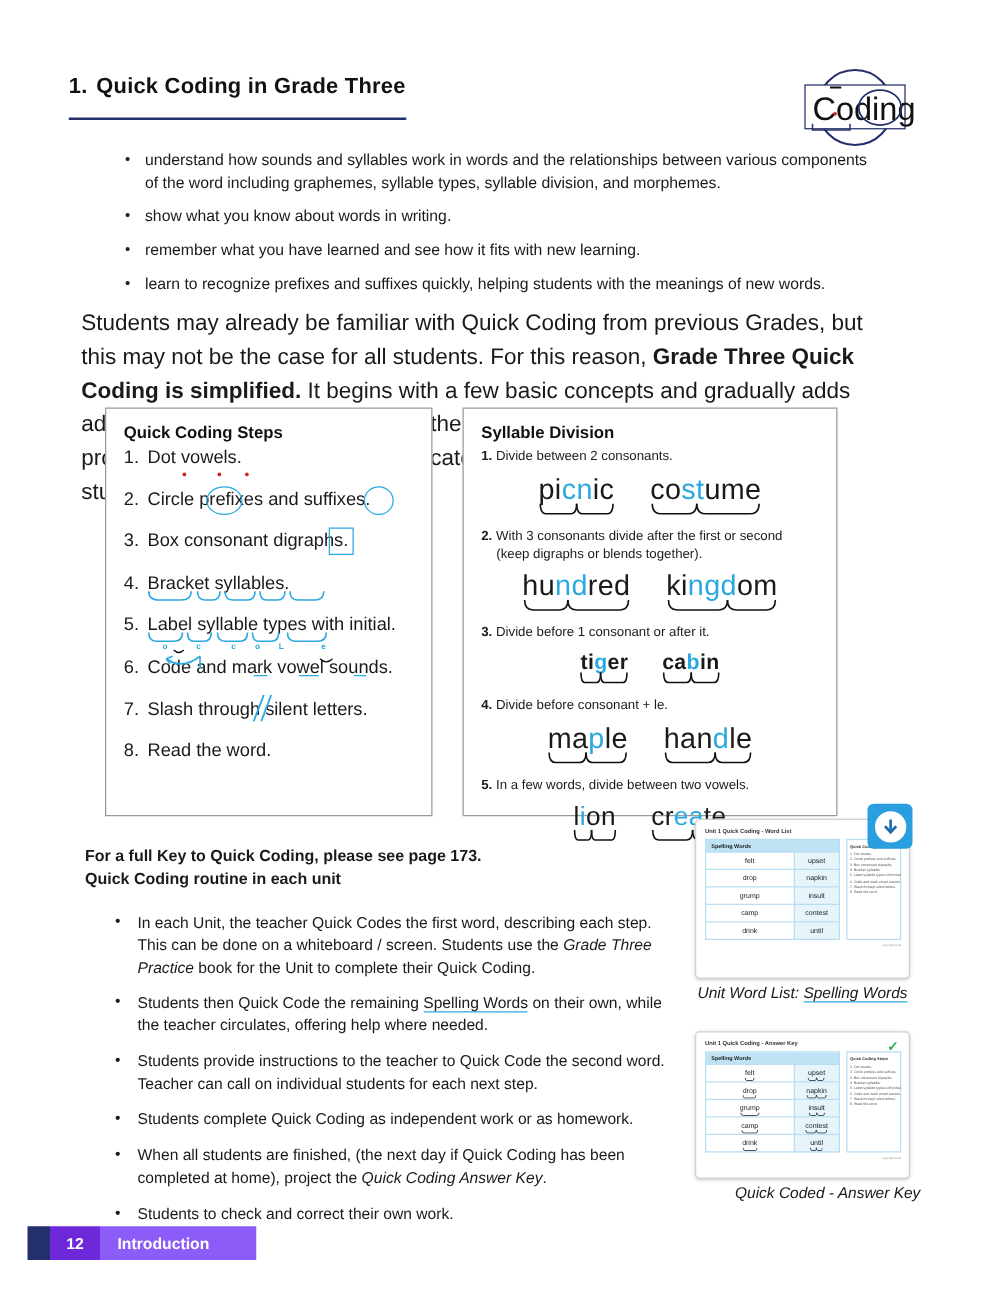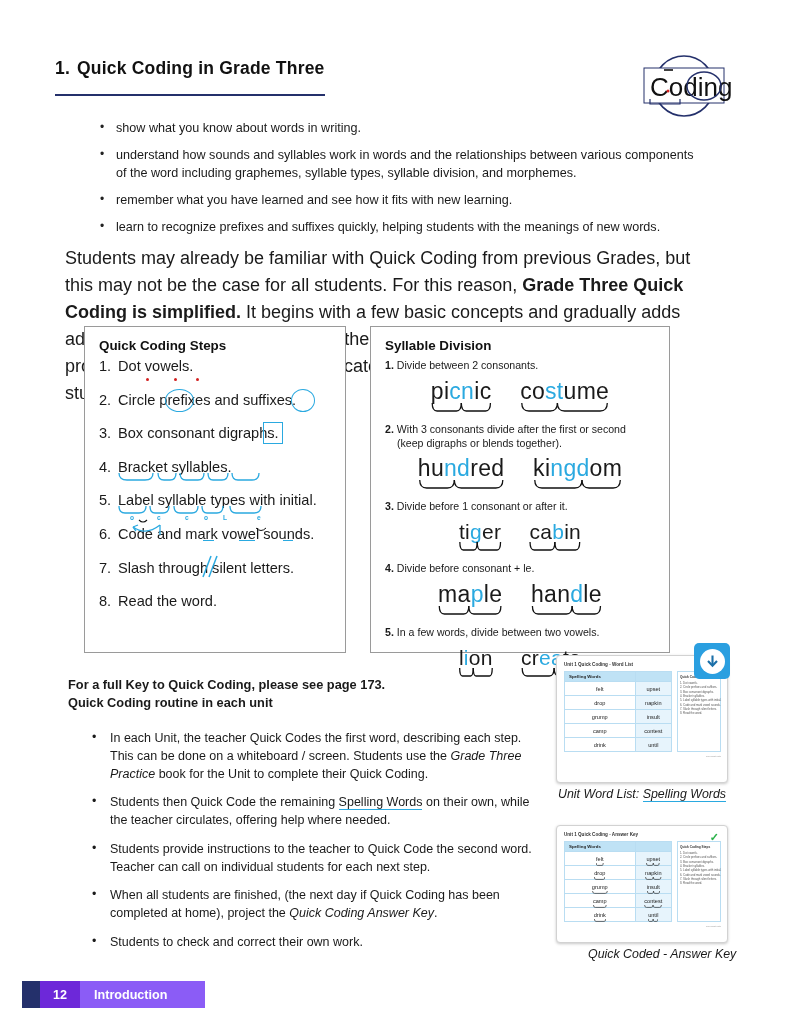--- a/index.html
+++ b/index.html
@@ -195,22 +195,22 @@
       <text x="14" y="50" font-family="Liberation Sans, sans-serif" font-size="26" fill="#111">Coding</text>
       <line x1="28" y1="24" x2="37" y2="24" stroke="#111" stroke-width="1.6"></line>
       <circle cx="32" cy="45" r="1.5" fill="#d32020"></circle>
       <ellipse cx="68" cy="40" rx="17" ry="14" fill="none" stroke="#24306b" stroke-width="1.4"></ellipse>
       <path d="M14 53 L14 58 L44 58 L44 53" fill="none" stroke="#24306b" stroke-width="1.2"></path>
     </svg>
   </div>
 
 
   <div class="bullets">
+    <div class="bi">understand how sounds and syllables work in words and the relationships between various components of the word including graphemes, syllable types, syllable division, and morphemes.</div>
     <div class="bi">show what you know about words in writing.</div>
-    <div class="bi">understand how sounds and syllables work in words and the relationships between various components of the word including graphemes, syllable types, syllable division, and morphemes.</div>
     <div class="bi">remember what you have learned and see how it fits with new learning.</div>
     <div class="bi">learn to recognize prefixes and suffixes quickly, helping students with the meanings of new words.</div>
   </div>
 
   <div class="para"><span>Students may already be familiar with Quick Coding from previous Grades, but this may not be the case for all students. For this reason, </span><b>Grade Three Quick Coding is simplified.</b><span> It begins with a few basic concepts and gradually adds additional coding marks specific to the Unit focus. This gradual learning process makes a seemingly complicated activity quite manageable for most students.</span></div>
 
   <div class="box" id="steps-box">
     <div class="box-title">Quick Coding Steps</div>
     <div class="steps">
 
@@ -351,21 +351,21 @@
               <path d="M2 0 Q2 8 10 8 L47 8 Q55 8 55 0" fill="none" stroke="#111" stroke-width="1.3" vector-effect="non-scaling-stroke"></path>
               <path d="M55 0 Q55 8 63 8 L90 8 Q98 8 98 0" fill="none" stroke="#111" stroke-width="1.3" vector-effect="non-scaling-stroke"></path>
             </svg>
           </span>
       </span>
     </div>
 
     <div class="sd-item">
       <span class="n">3.</span><span>Divide before 1 consonant or after it.</span>
     </div>
-    <div class="sd-words" style="font-size:21px;">
+    <div class="sd-words" style="font-size:17px;font-weight:bold;">
       <span class="w">
         <span>ti</span><span class="blue">g</span><span>er</span>
         <span class="divmark">
             <svg width="100%" height="11" viewBox="0 0 100 11" preserveAspectRatio="none">
               <path d="M2 0 Q2 8 10 8 L35 8 Q43 8 43 0" fill="none" stroke="#111" stroke-width="1.3" vector-effect="non-scaling-stroke"></path>
               <path d="M43 0 Q43 8 51 8 L90 8 Q98 8 98 0" fill="none" stroke="#111" stroke-width="1.3" vector-effect="non-scaling-stroke"></path>
             </svg>
           </span>
       </span>
       <span class="w">
@@ -435,20 +435,23 @@
 
   <div class="routine">
     <div class="bi">
       <span>In each Unit, the teacher Quick Codes the first word, describing each step. This can be done on a whiteboard / screen. Students use the </span><i>Grade Three Practice</i><span> book for the Unit to complete their Quick Coding.</span>
     </div>
     <div class="bi">
       <span>Students then Quick Code the remaining </span><span class="bluelink">Spelling Words</span><span> on their own, while the teacher circulates, offering help where needed.</span>
     </div>
     <div class="bi">
       <span>Students provide instructions to the teacher to Quick Code the second word. Teacher can call on individual students for each next step.</span>
+    </div>
+    <div class="bi">
+      <span>Students complete Quick Coding as independent work or as homework.</span>
     </div>
     <div class="bi">
       <span>When all students are finished, (the next day if Quick Coding has been completed at home), project the </span><i>Quick Coding Answer Key</i><span>.</span>
     </div>
     <div class="bi">
       <span>Students to check and correct their own work.</span>
     </div>
   </div>
 
   <div class="thumb" id="thumb1">

